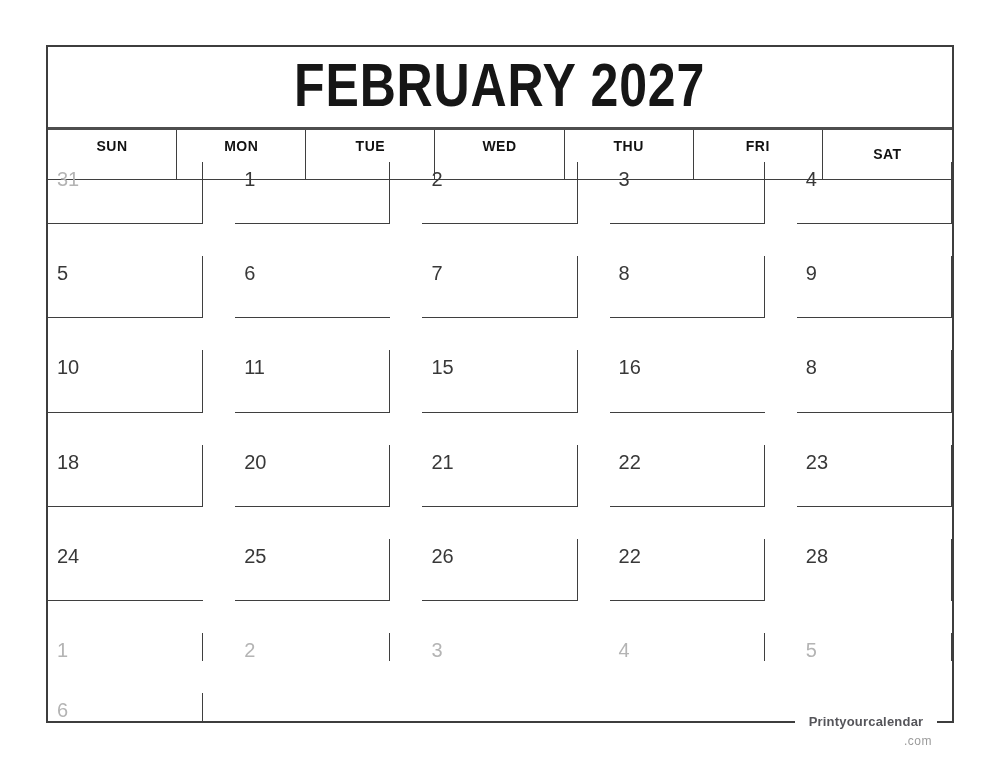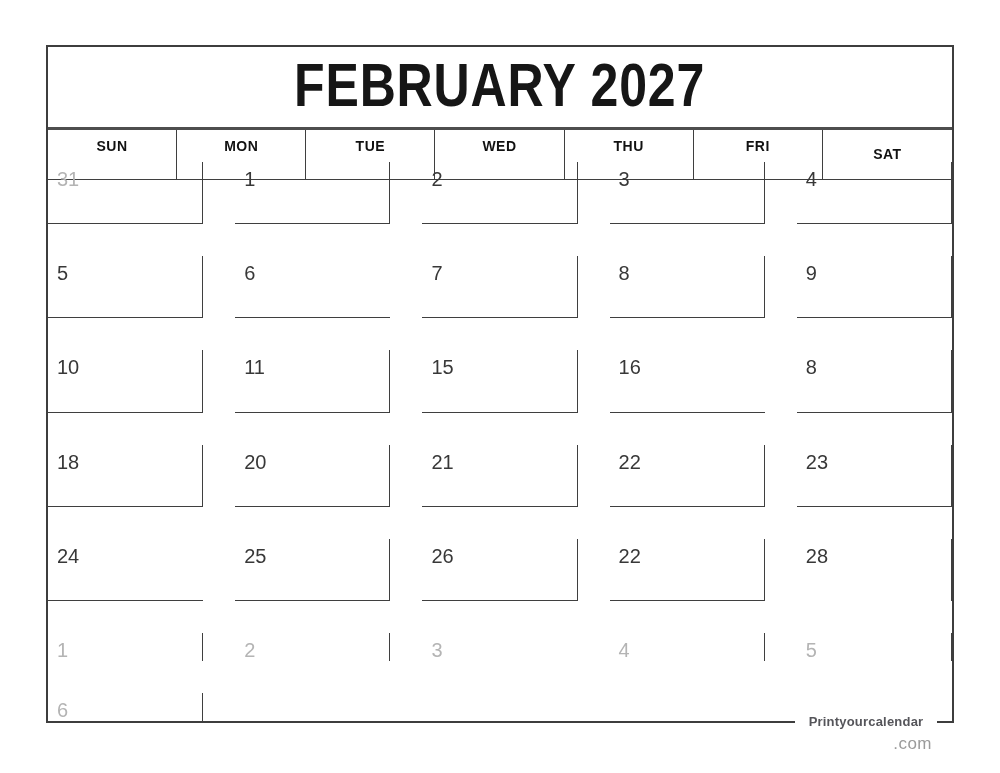--- a/index.html
+++ b/index.html
@@ -99,21 +99,21 @@
     line-height: 24px;
     color: var(--wm, #55555a);
     z-index: 2;
     white-space: nowrap;
   }
   .wm-tld {
     position: absolute;
     left: 795px; top: 734px;
     width: 137px;
     text-align: right;
-    font-size: 17px;
+    font-size: 12px;
     letter-spacing: 0.5px;
     color: var(--wm-suffix, #9b9b9b);
     z-index: 2;
   }
 </style>
 </head>
 <body style="--bg: #ffffff; --border: #3f3f3f; --border-outer: #3e3e3e; --border-thick: #4e4e4e; --title: #161616; --weekday: #111111; --day: #383838; --muted: #b4b4b4; --wm: #55555a; --wm-suffix: #9b9b9b;">
 
 <div class="page">
   <div class="calendar">

